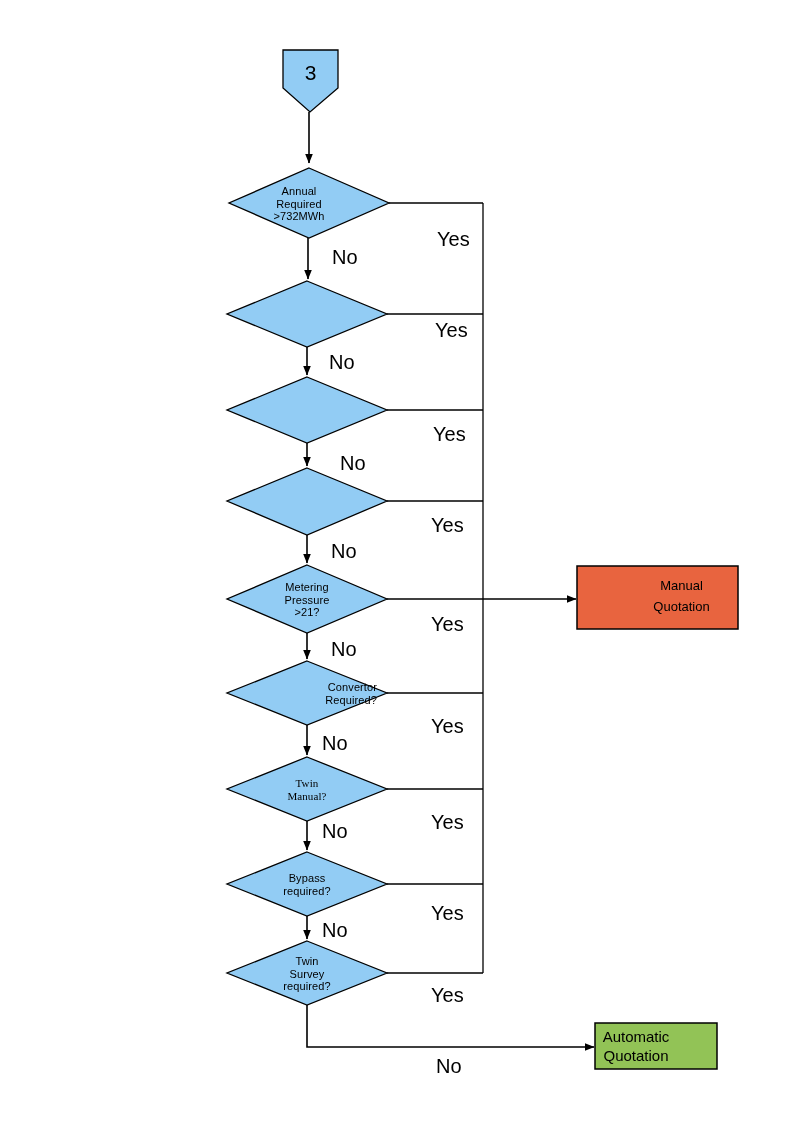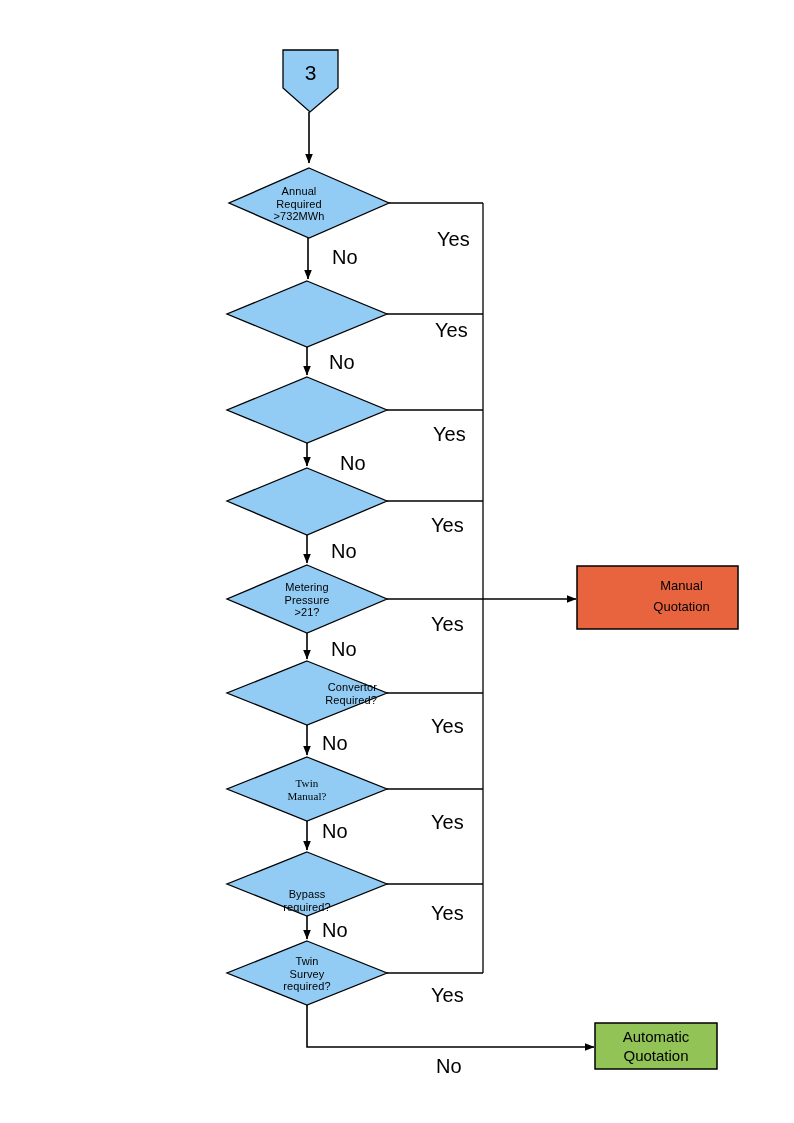--- a/index.html
+++ b/index.html
@@ -146,37 +146,37 @@
   <div class="node-label decision-label" style="left:237px; top:681px; width:140px;text-align:right;">
     <div>Convertor</div>
     <div>Required?</div>
   </div>
 
   <div class="node-label decision-label" style="left:237px; top:777px; width:140px;font-family:Liberation Serif, serif;">
     <div>Twin</div>
     <div>Manual?</div>
   </div>
 
-  <div class="node-label decision-label" style="left:237px; top:872px; width:140px;margin-top:16px;">
+  <div class="node-label decision-label" style="left:237px; top:872px; width:140px;">
     <div>Bypass</div>
     <div>required?</div>
   </div>
 
   <div class="node-label decision-label" style="left:237px; top:955px; width:140px;">
     <div>Twin</div>
     <div>Survey</div>
     <div>required?</div>
   </div>
 
   <div class="node-label process-label" style="left:577px; top:575px; width:161px;">
     <div>Manual</div>
     <div>Quotation</div>
   </div>
 
-  <div class="node-label process-label-sm" style="left:595px; top:1027px; width:122px;">
+  <div class="node-label process-label-sm" style="left:575px; top:1027px; width:122px;">
     <div>Automatic</div>
     <div>Quotation</div>
   </div>
 
   <div class="edge-label" style="left:332px; top:246px;">No</div>
   <div class="edge-label" style="left:329px; top:351px;">No</div>
   <div class="edge-label" style="left:340px; top:452px;">No</div>
   <div class="edge-label" style="left:331px; top:540px;">No</div>
   <div class="edge-label" style="left:331px; top:638px;">No</div>
   <div class="edge-label" style="left:322px; top:732px;">No</div>

